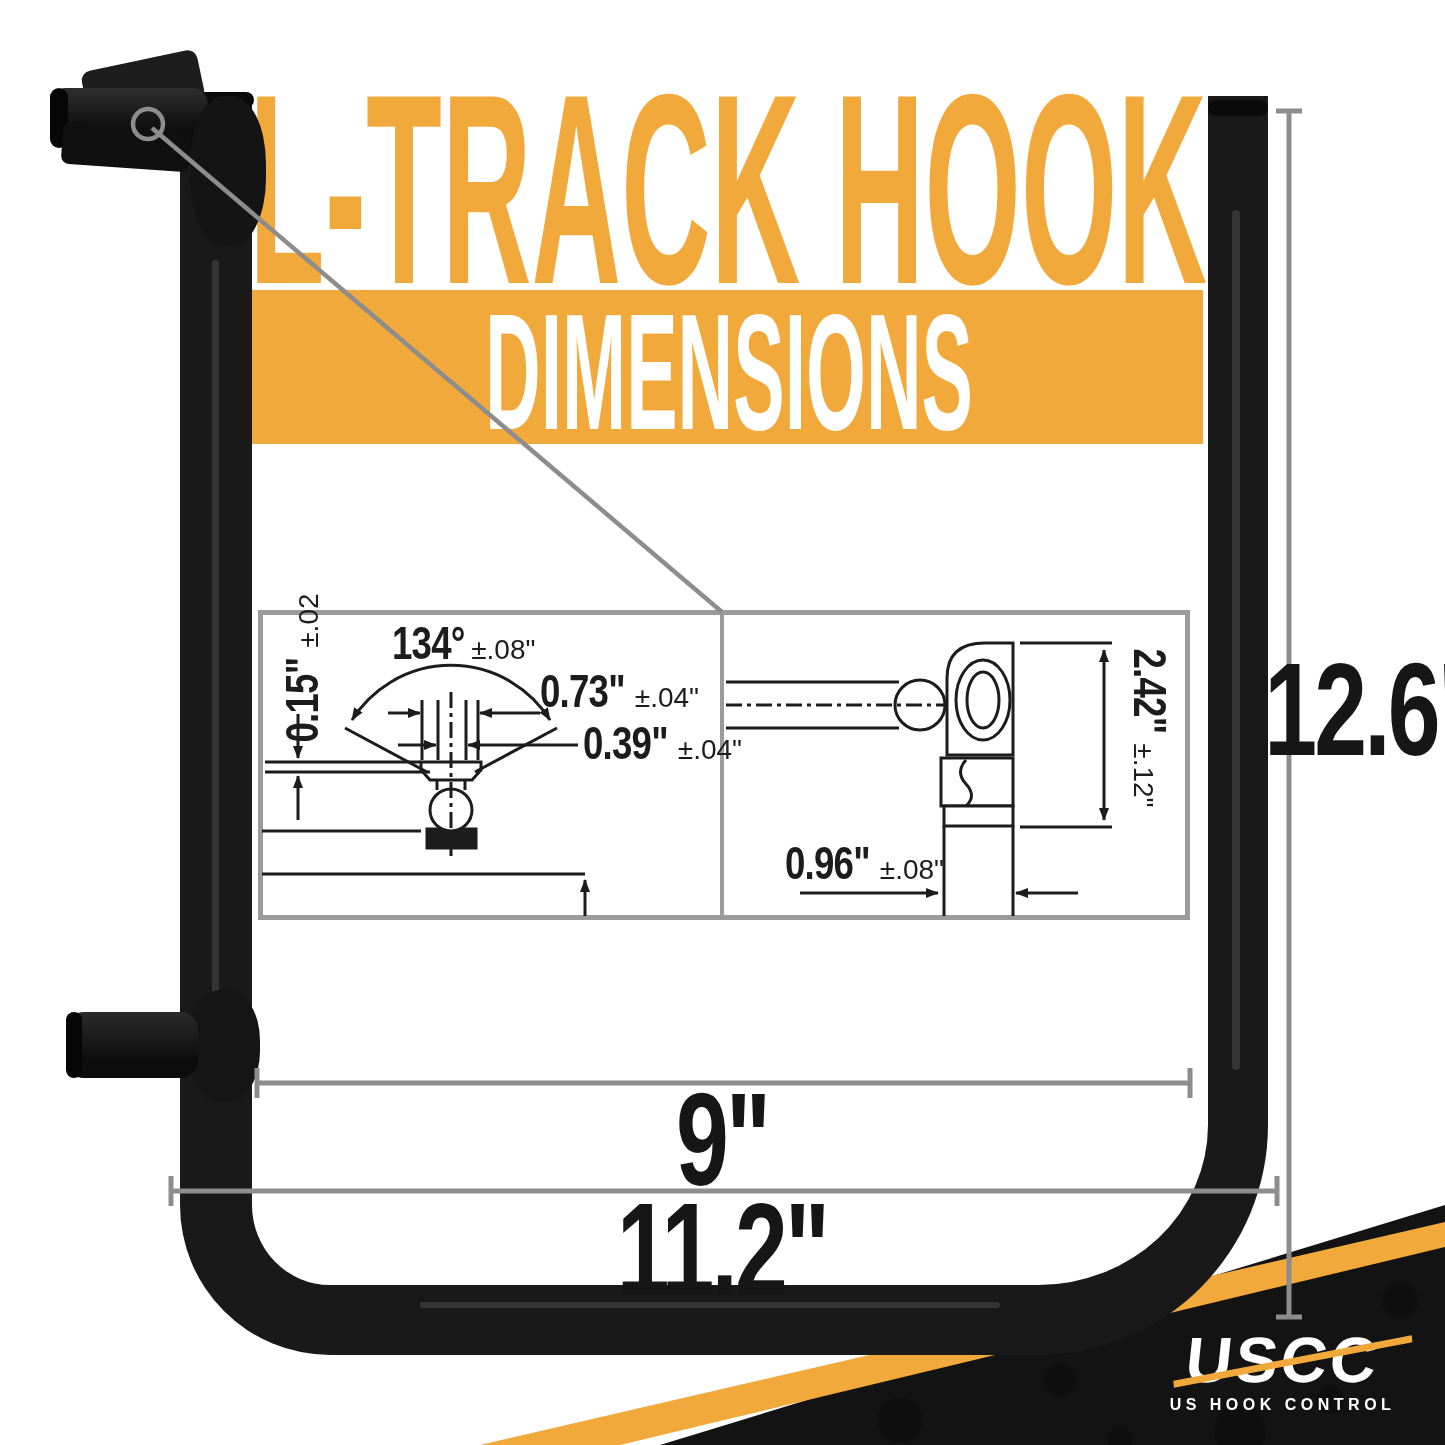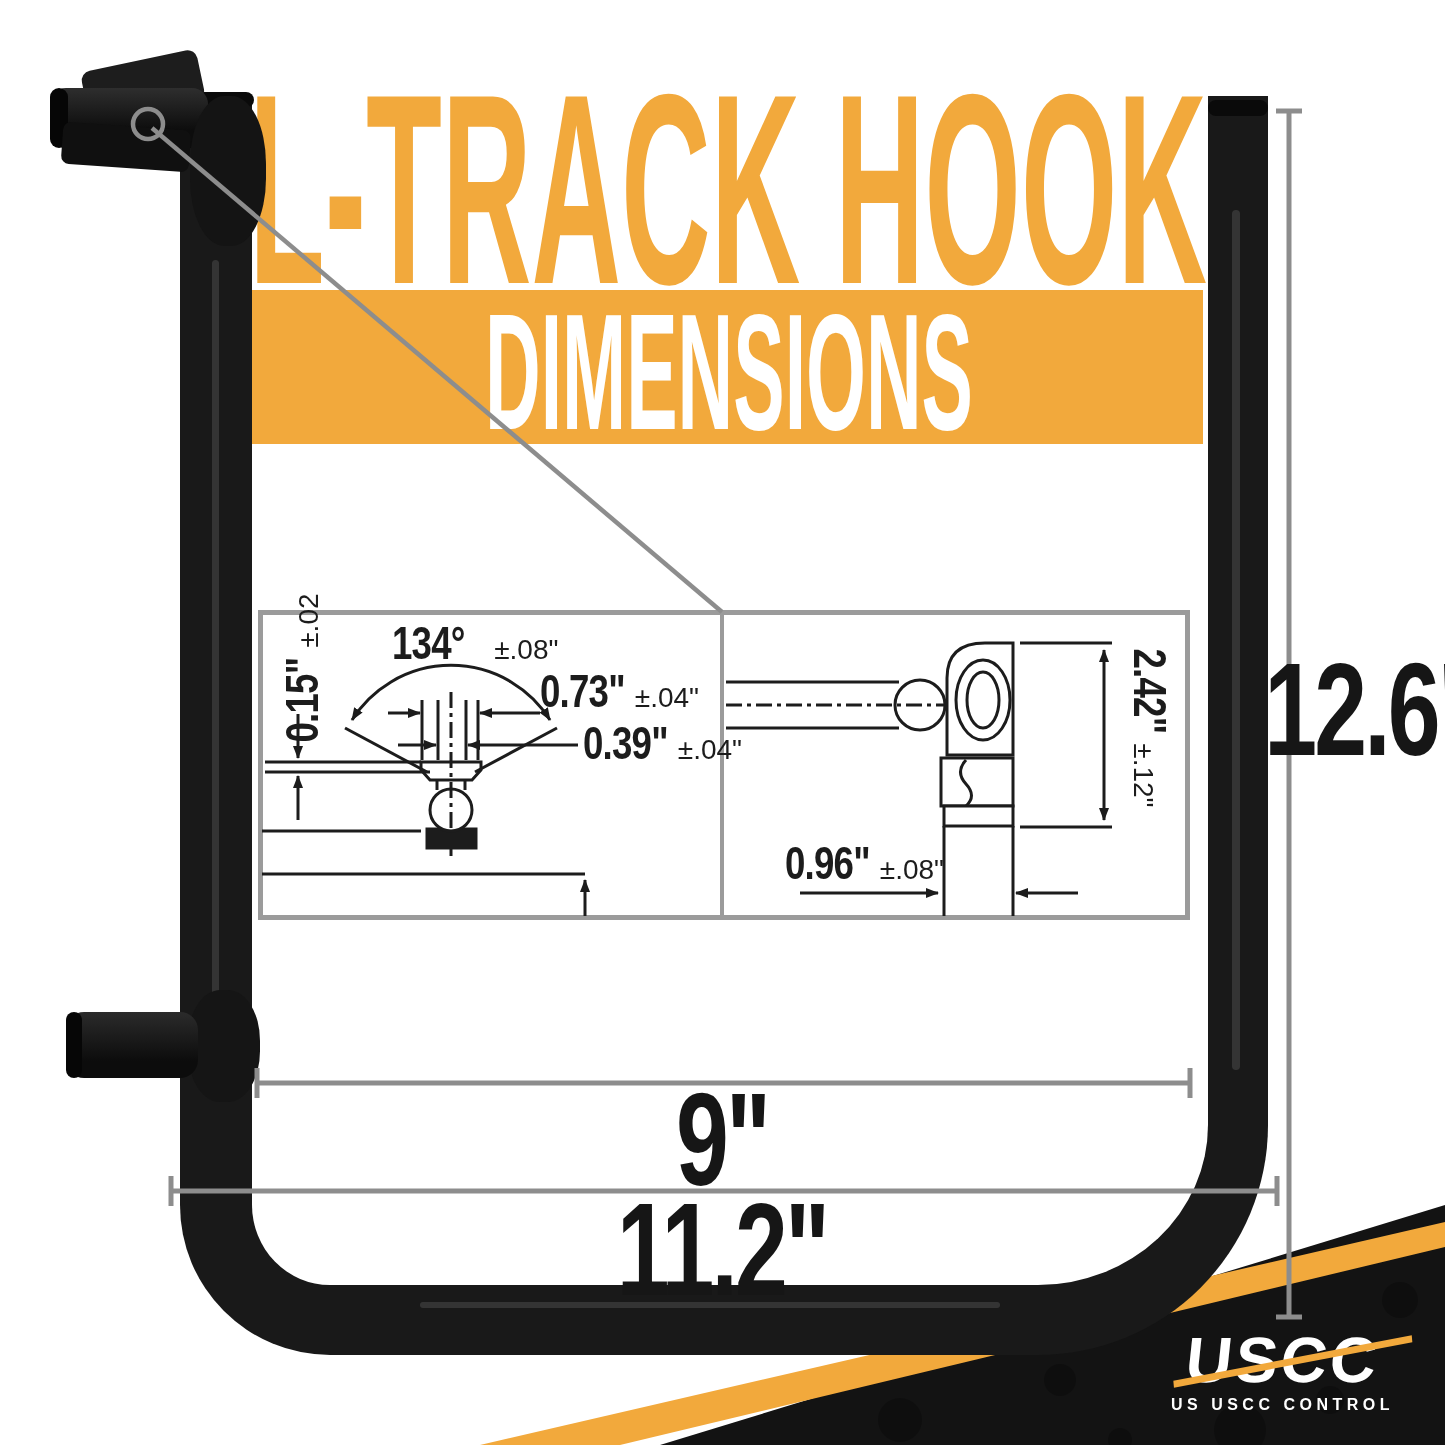--- a/index.html
+++ b/index.html
@@ -76,21 +76,21 @@
       <circle cx="1120" cy="1440" r="12"></circle>
   </g>
   <polygon points="480,1445 1445,1222 1445,1247 620,1445" fill="var(--brand_yellow)"></polygon>
 </svg>
 
 <div class="abs corner-logo">
   <div class="uscc-wordmark">
     <span>USCC</span>
     <div class="uscc-slash"></div>
   </div>
-  <div class="uscc-name">US USCC CONTROL</div>
+  <div class="uscc-name">US HOOK CONTROL</div>
 </div>
 
 <div id="banner" class="abs"></div>
 <svg id="titles-svg" class="abs" width="1445" height="1445" viewBox="0 0 1445 1445">
   <text x="249" y="283" font-size="271" textLength="958" lengthAdjust="spacingAndGlyphs" style="fill:var(--brand_yellow)">L-TRACK HOOK</text>
   <text x="485" y="429" font-size="165" textLength="488" lengthAdjust="spacingAndGlyphs" style="fill:#ffffff">DIMENSIONS</text>
 </svg>
 
 <div id="tube" class="abs photo"></div>
 <div class="abs photo streak" style="left:212px;top:260px;width:7px;height:810px;"></div>
@@ -188,21 +188,21 @@
 
     <line x1="1020" y1="643" x2="1112" y2="643"></line>
     <line x1="1020" y1="827" x2="1112" y2="827"></line>
     <line x1="1104" y1="650" x2="1104" y2="820" marker-start="url(#ab)" marker-end="url(#ab)"></line>
 
     <line x1="800" y1="893" x2="938" y2="893" marker-end="url(#ab)"></line>
     <line x1="1078" y1="893" x2="1016" y2="893" marker-end="url(#ab)"></line>
   </g>
 </svg>
 
-<div class="lbl" style="left:392px;top:622px;gap:23px;">
+<div class="lbl" style="left:392px;top:622px;">
   <span class="sq">134°</span>
   <span class="tol">±.08"</span>
 </div>
 <div class="lbl" style="left:540px;top:670px;">
   <span class="sq">0.73"</span>
   <span class="tol">±.04"</span>
 </div>
 <div class="lbl" style="left:583px;top:722px;">
   <span class="sq">0.39"</span>
   <span class="tol">±.04"</span>

